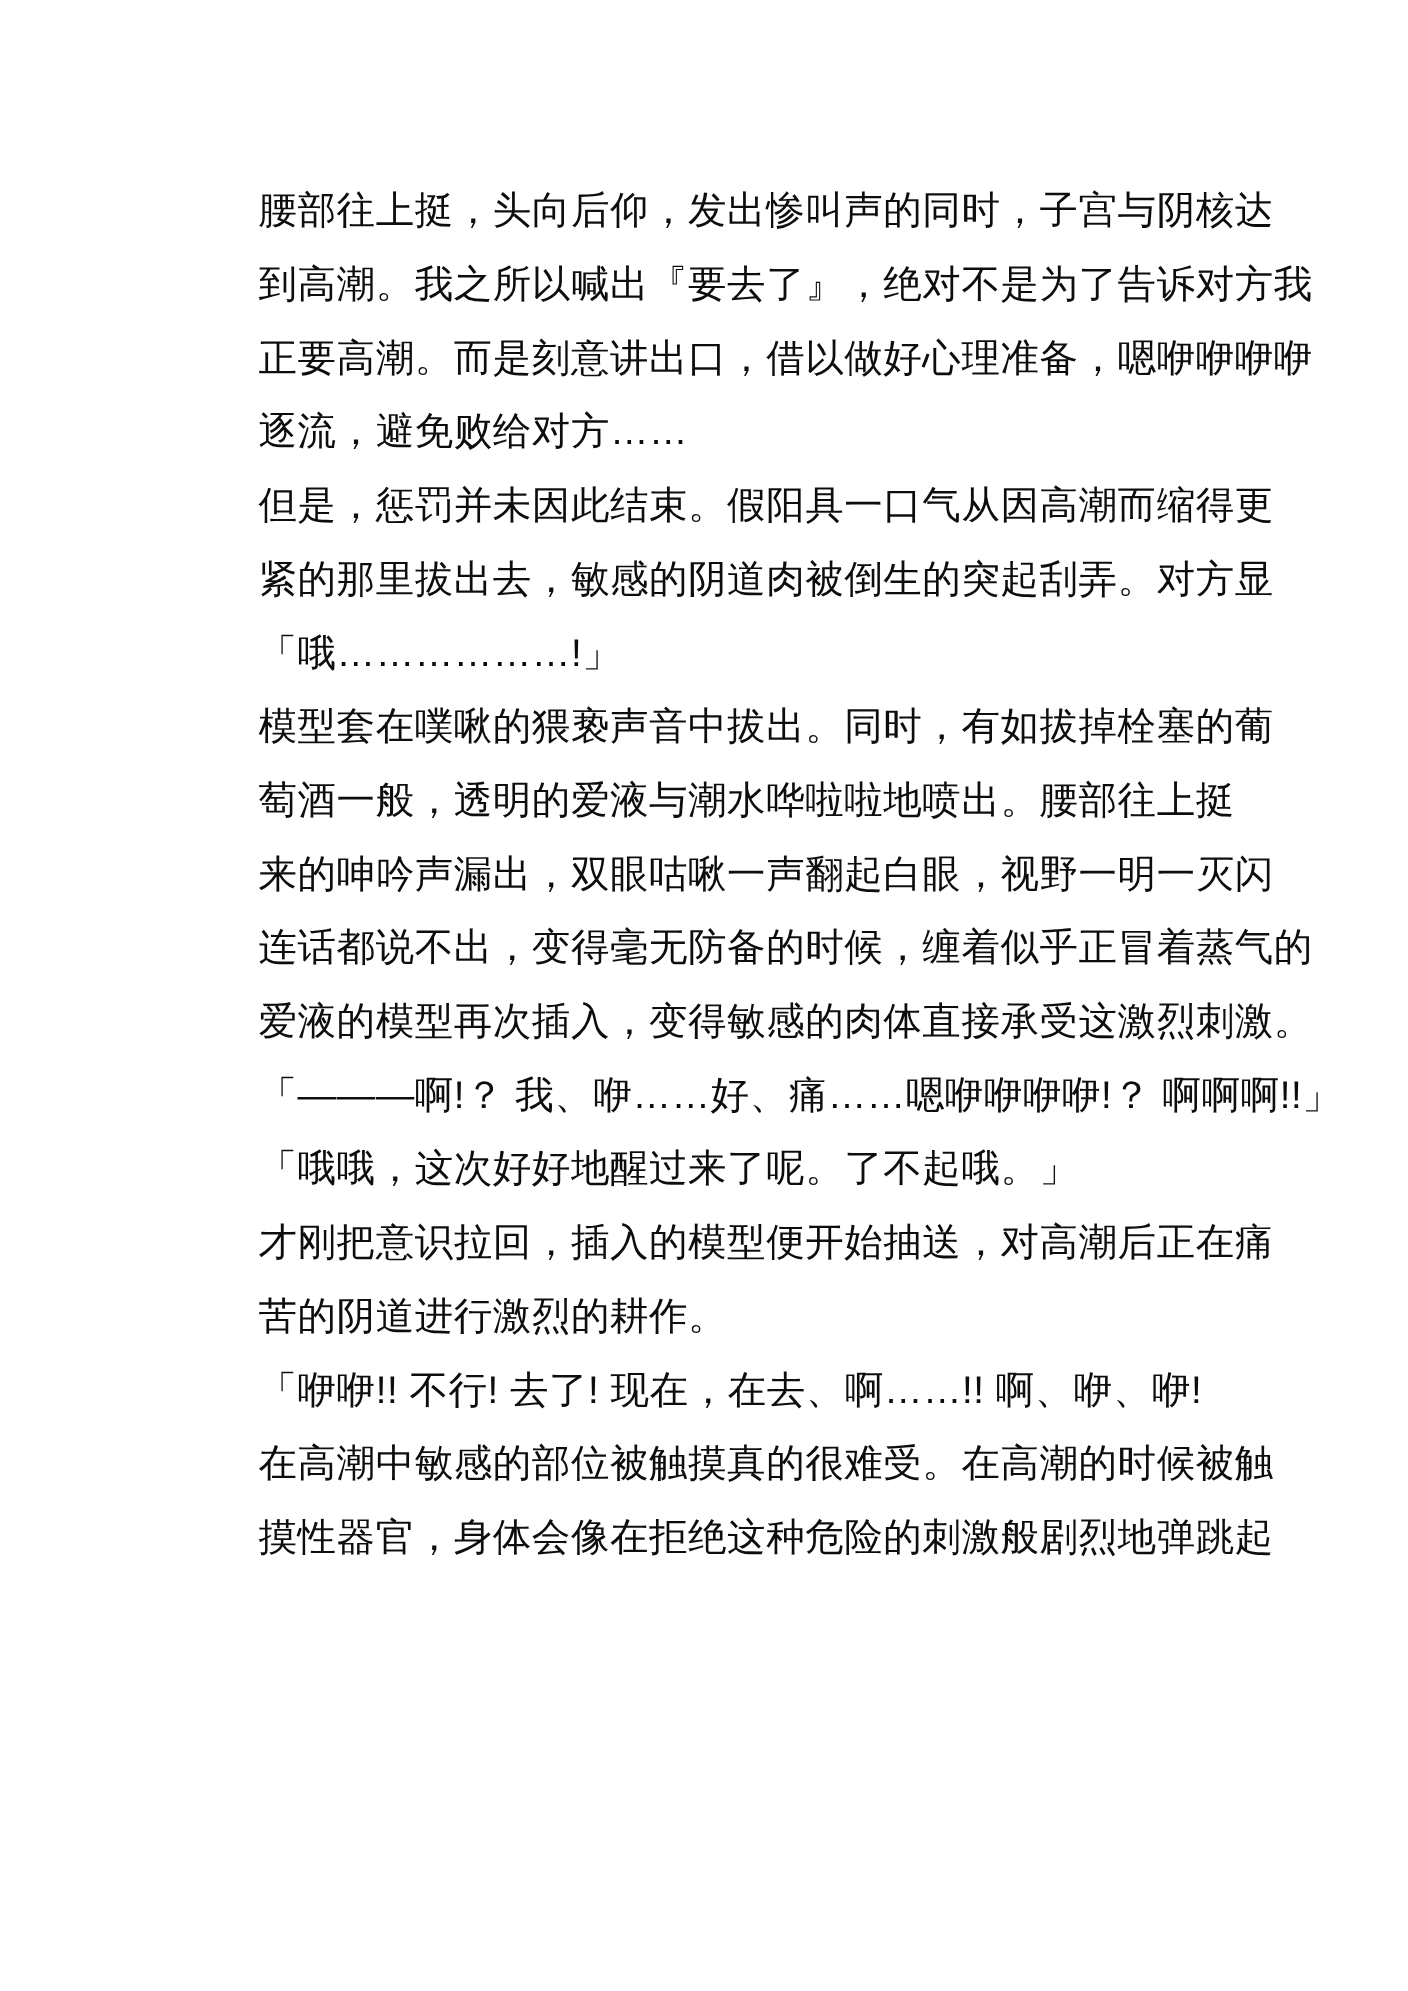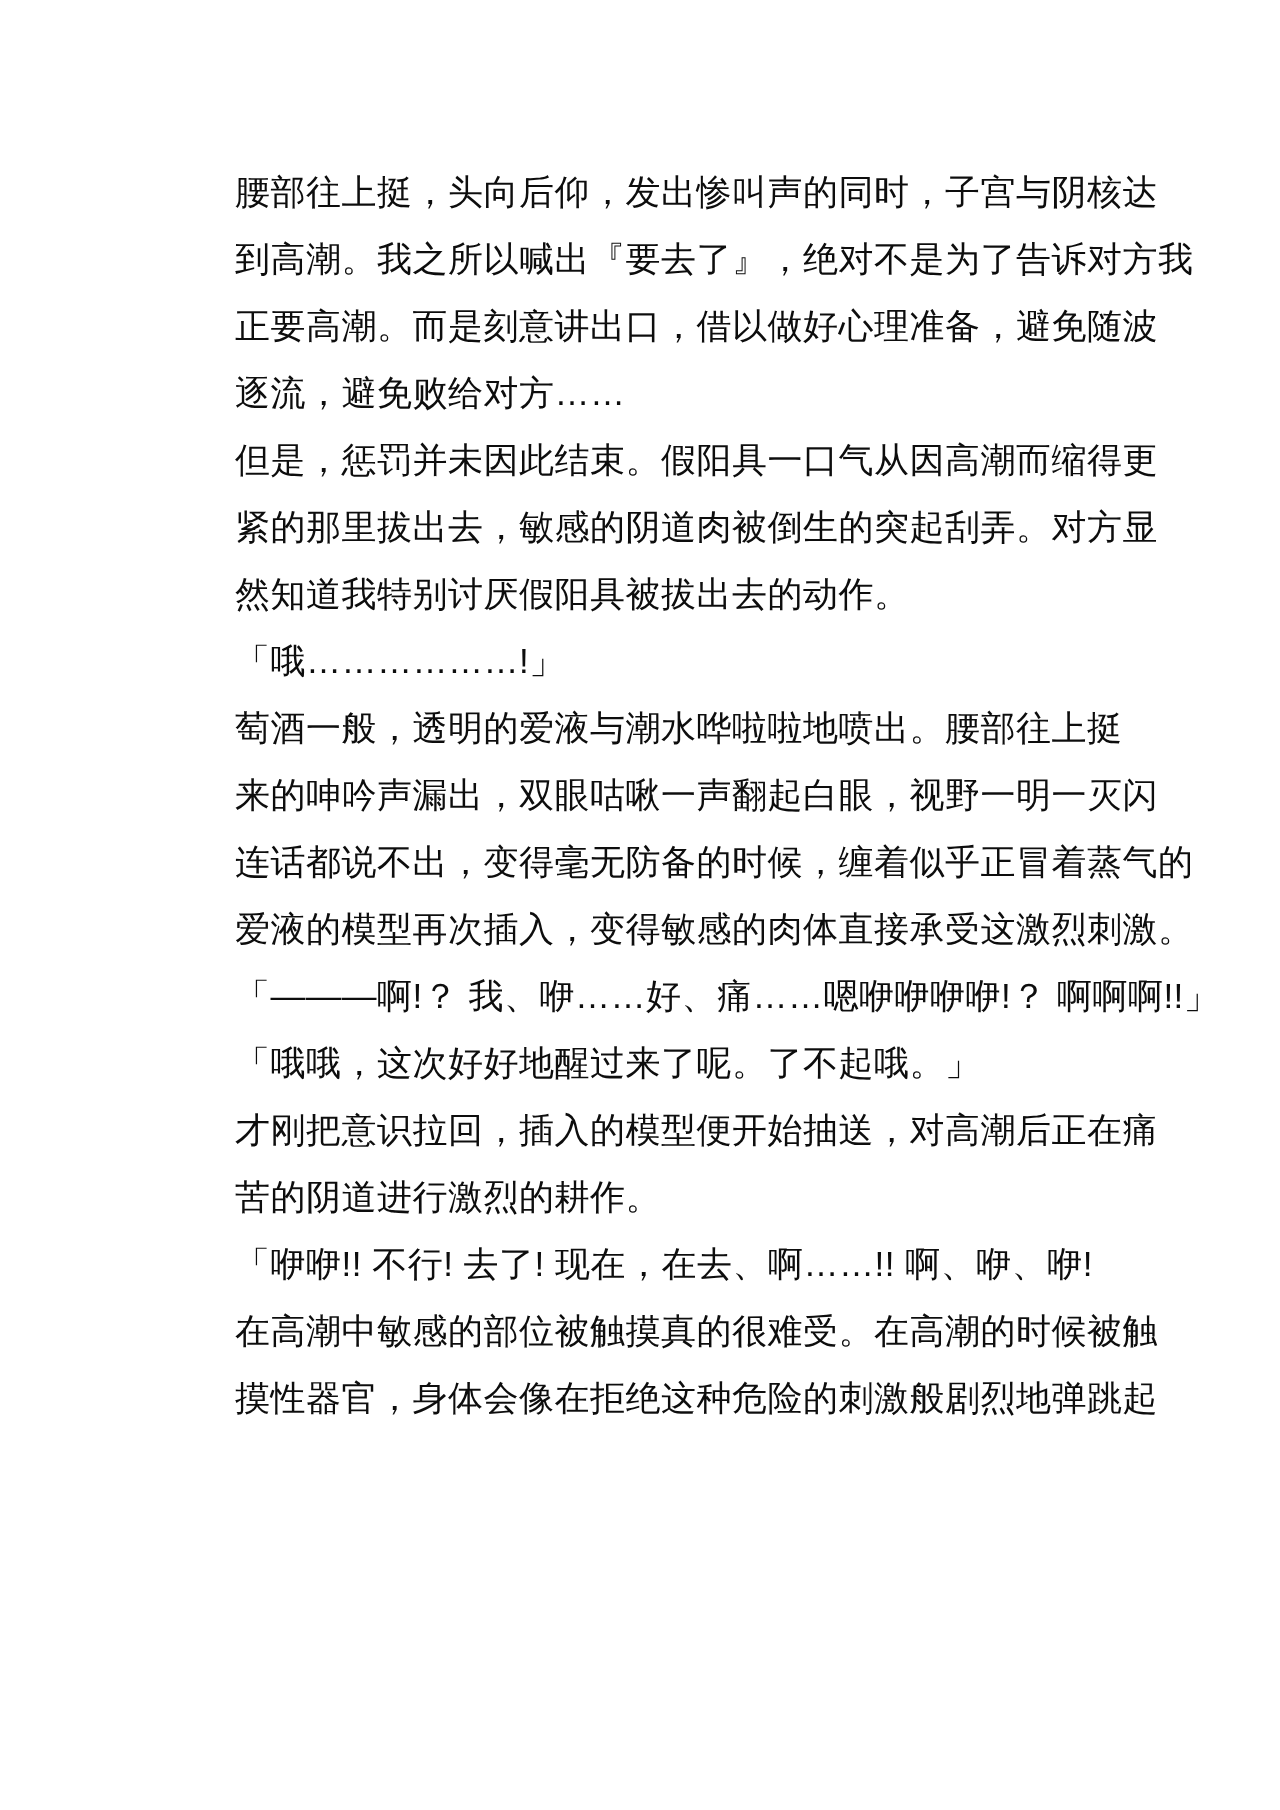--- a/index.html
+++ b/index.html
@@ -30,26 +30,26 @@
     font-weight: 400;
   }
 </style>
 </head>
 <body>
 
 <div class="page">
   <div class="text-block">
     <div class="text-line">腰部往上挺，头向后仰，发出惨叫声的同时，子宫与阴核达</div>
     <div class="text-line">到高潮。我之所以喊出『要去了』，绝对不是为了告诉对方我</div>
-    <div class="text-line">正要高潮。而是刻意讲出口，借以做好心理准备，避免随波</div>
+    <div class="text-line">正要高潮。而是刻意讲出口，借以做好心理准备，嗯咿咿咿咿</div>
     <div class="text-line">逐流，避免败给对方……</div>
     <div class="text-line">但是，惩罚并未因此结束。假阳具一口气从因高潮而缩得更</div>
     <div class="text-line">紧的那里拔出去，敏感的阴道肉被倒生的突起刮弄。对方显</div>
-    <div class="text-line">然知道我特别讨厌假阳具被拔出去的动作。</div>
     <div class="text-line">「哦………………!」</div>
+    <div class="text-line">模型套在噗啾的猥亵声音中拔出。同时，有如拔掉栓塞的葡</div>
     <div class="text-line">萄酒一般，透明的爱液与潮水哗啦啦地喷出。腰部往上挺</div>
     <div class="text-line">来的呻吟声漏出，双眼咕啾一声翻起白眼，视野一明一灭闪</div>
     <div class="text-line">连话都说不出，变得毫无防备的时候，缠着似乎正冒着蒸气的</div>
     <div class="text-line">爱液的模型再次插入，变得敏感的肉体直接承受这激烈刺激。</div>
     <div class="text-line">「———啊!？ 我、咿……好、痛……嗯咿咿咿咿!？ 啊啊啊!!」</div>
     <div class="text-line">「哦哦，这次好好地醒过来了呢。了不起哦。」</div>
     <div class="text-line">才刚把意识拉回，插入的模型便开始抽送，对高潮后正在痛</div>
     <div class="text-line">苦的阴道进行激烈的耕作。</div>
     <div class="text-line">「咿咿!! 不行! 去了! 现在，在去、啊……!! 啊、咿、咿!</div>
     <div class="text-line">在高潮中敏感的部位被触摸真的很难受。在高潮的时候被触</div>

